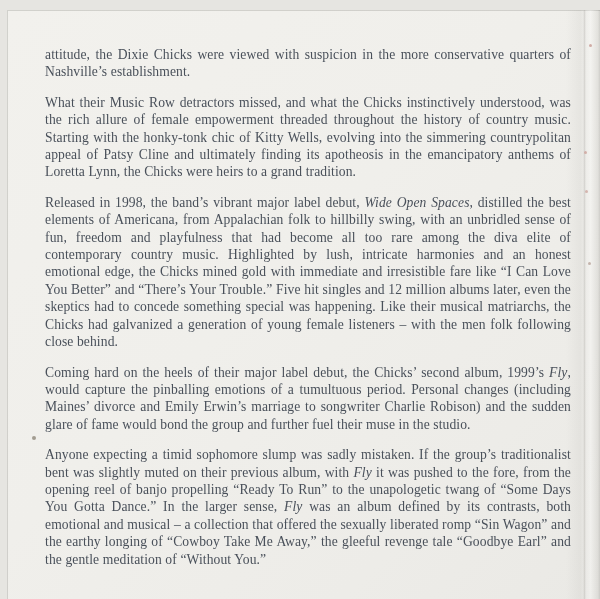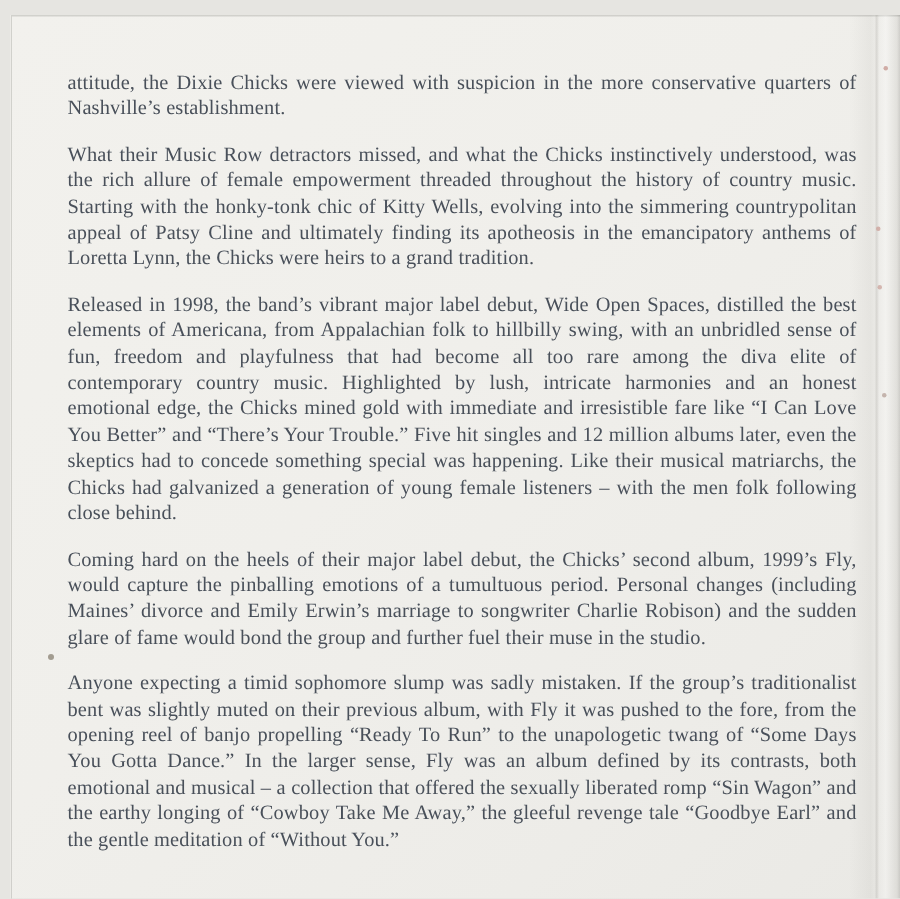--- a/index.html
+++ b/index.html
@@ -27,21 +27,21 @@
     background:linear-gradient(to right,rgba(0,0,0,0),rgba(120,116,108,0.20),rgba(0,0,0,0));
   }
   .text-block{
     position:absolute;left:38px;top:36px;width:526px;
     color:#49505a;
     font-size:13.6px;line-height:17.4px;
     text-align:justify;
     letter-spacing:0.1px;
   }
   .para{margin:0 0 13px 0;}
-  .em{}
+  .em{font-style:italic;}
   .speck{position:absolute;border-radius:50%;}
 </style>
 </head>
 <body>
 
 <div class="scan-page">
   <div class="text-block">
       <p class="para"><span>attitude, the Dixie Chicks were viewed with suspicion in the more conservative quarters of Nashville’s establishment.</span></p>
       <p class="para"><span>What their Music Row detractors missed, and what the Chicks instinctively understood, was the rich allure of female empowerment threaded throughout the history of country music. Starting with the honky-tonk chic of Kitty Wells, evolving into the simmering countrypolitan appeal of Patsy Cline and ultimately finding its apotheosis in the emancipatory anthems of Loretta Lynn, the Chicks were heirs to a grand tradition.</span></p>
       <p class="para"><span>Released in 1998, the band’s vibrant major label debut, </span><span class="em">Wide Open Spaces</span><span>, distilled the best elements of Americana, from Appalachian folk to hillbilly swing, with an unbridled sense of fun, freedom and playfulness that had become all too rare among the diva elite of contemporary country music. Highlighted by lush, intricate harmonies and an honest emotional edge, the Chicks mined gold with immediate and irresistible fare like “I Can Love You Better” and “There’s Your Trouble.” Five hit singles and 12 million albums later, even the skeptics had to concede something special was happening. Like their musical matriarchs, the Chicks had galvanized a generation of young female listeners – with the men folk following close behind.</span></p>

